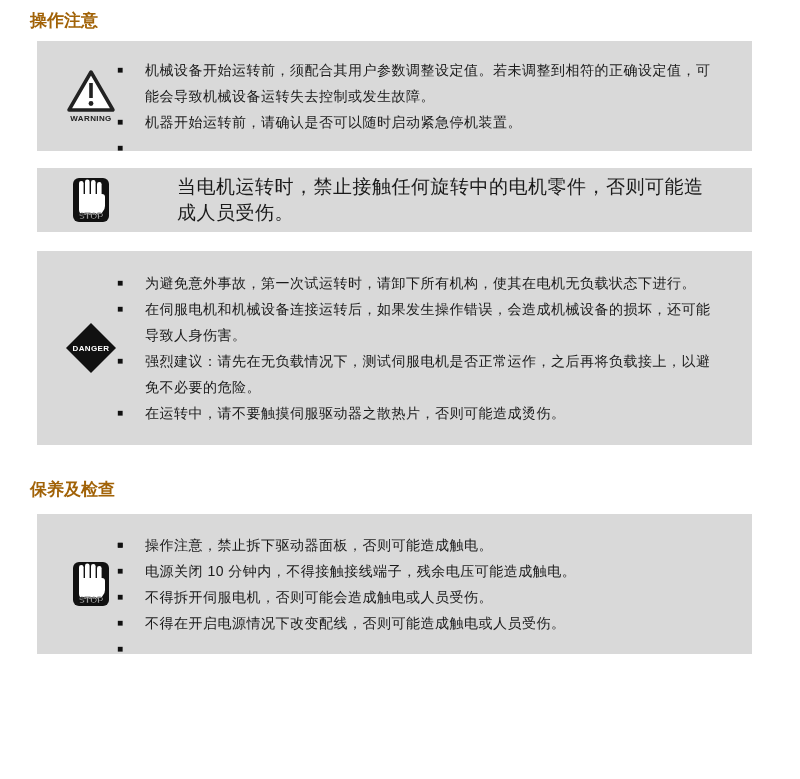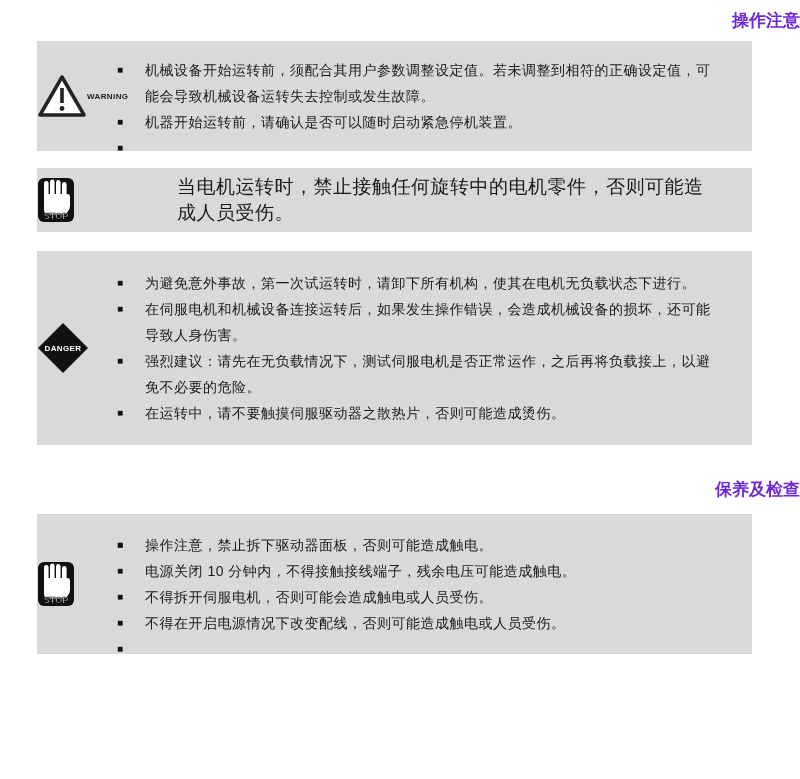--- a/index.html
+++ b/index.html
@@ -2,38 +2,38 @@
 <html><head>
 <meta charset="utf-8">
 <style>
   html,body{margin:0;padding:0;}
   body{
     width:800px;height:779px;background:#ffffff;
     font-family:"Liberation Sans","DejaVu Sans",sans-serif;
     color:#1a1a1a;overflow:hidden;
   }
   .section-title{
-    font-size:17px;font-weight:bold;color:#6d28d9;
-    margin:0 0 0 30px;padding:0;line-height:22px;text-align:right;
+    font-size:17px;font-weight:bold;color:#a16207;
+    margin:0 0 0 30px;padding:0;line-height:22px;
   }
   .title-op{padding-top:10px;}
   .title-maint{margin-top:34px;}
   .notice-box{
     position:relative;
     width:715px;margin-left:37px;margin-top:9px;
     background:#d9d9d9;
     box-sizing:border-box;
   }
   .box-warning{margin-top:9px;}
   .box-stop1{margin-top:17px;}
   .box-danger{margin-top:19px;}
   .box-stop2{margin-top:13px;}
   .icon-wrap{
     position:absolute;left:0;top:50%;transform:translateY(-50%);
-    width:108px;display:flex;flex-direction:row;align-items:center;
+    width:108px;display:flex;flex-direction:column;align-items:center;
   }
   .icon-caption{
     font-size:8px;font-weight:bold;color:#222;letter-spacing:0.4px;
     margin-top:1px;line-height:9px;
   }
   .box-items{
     list-style:none;margin:0;
     padding:16px 40px 16px 108px;
   }
   .box-danger .box-items{padding-top:19px;padding-bottom:19px;}

